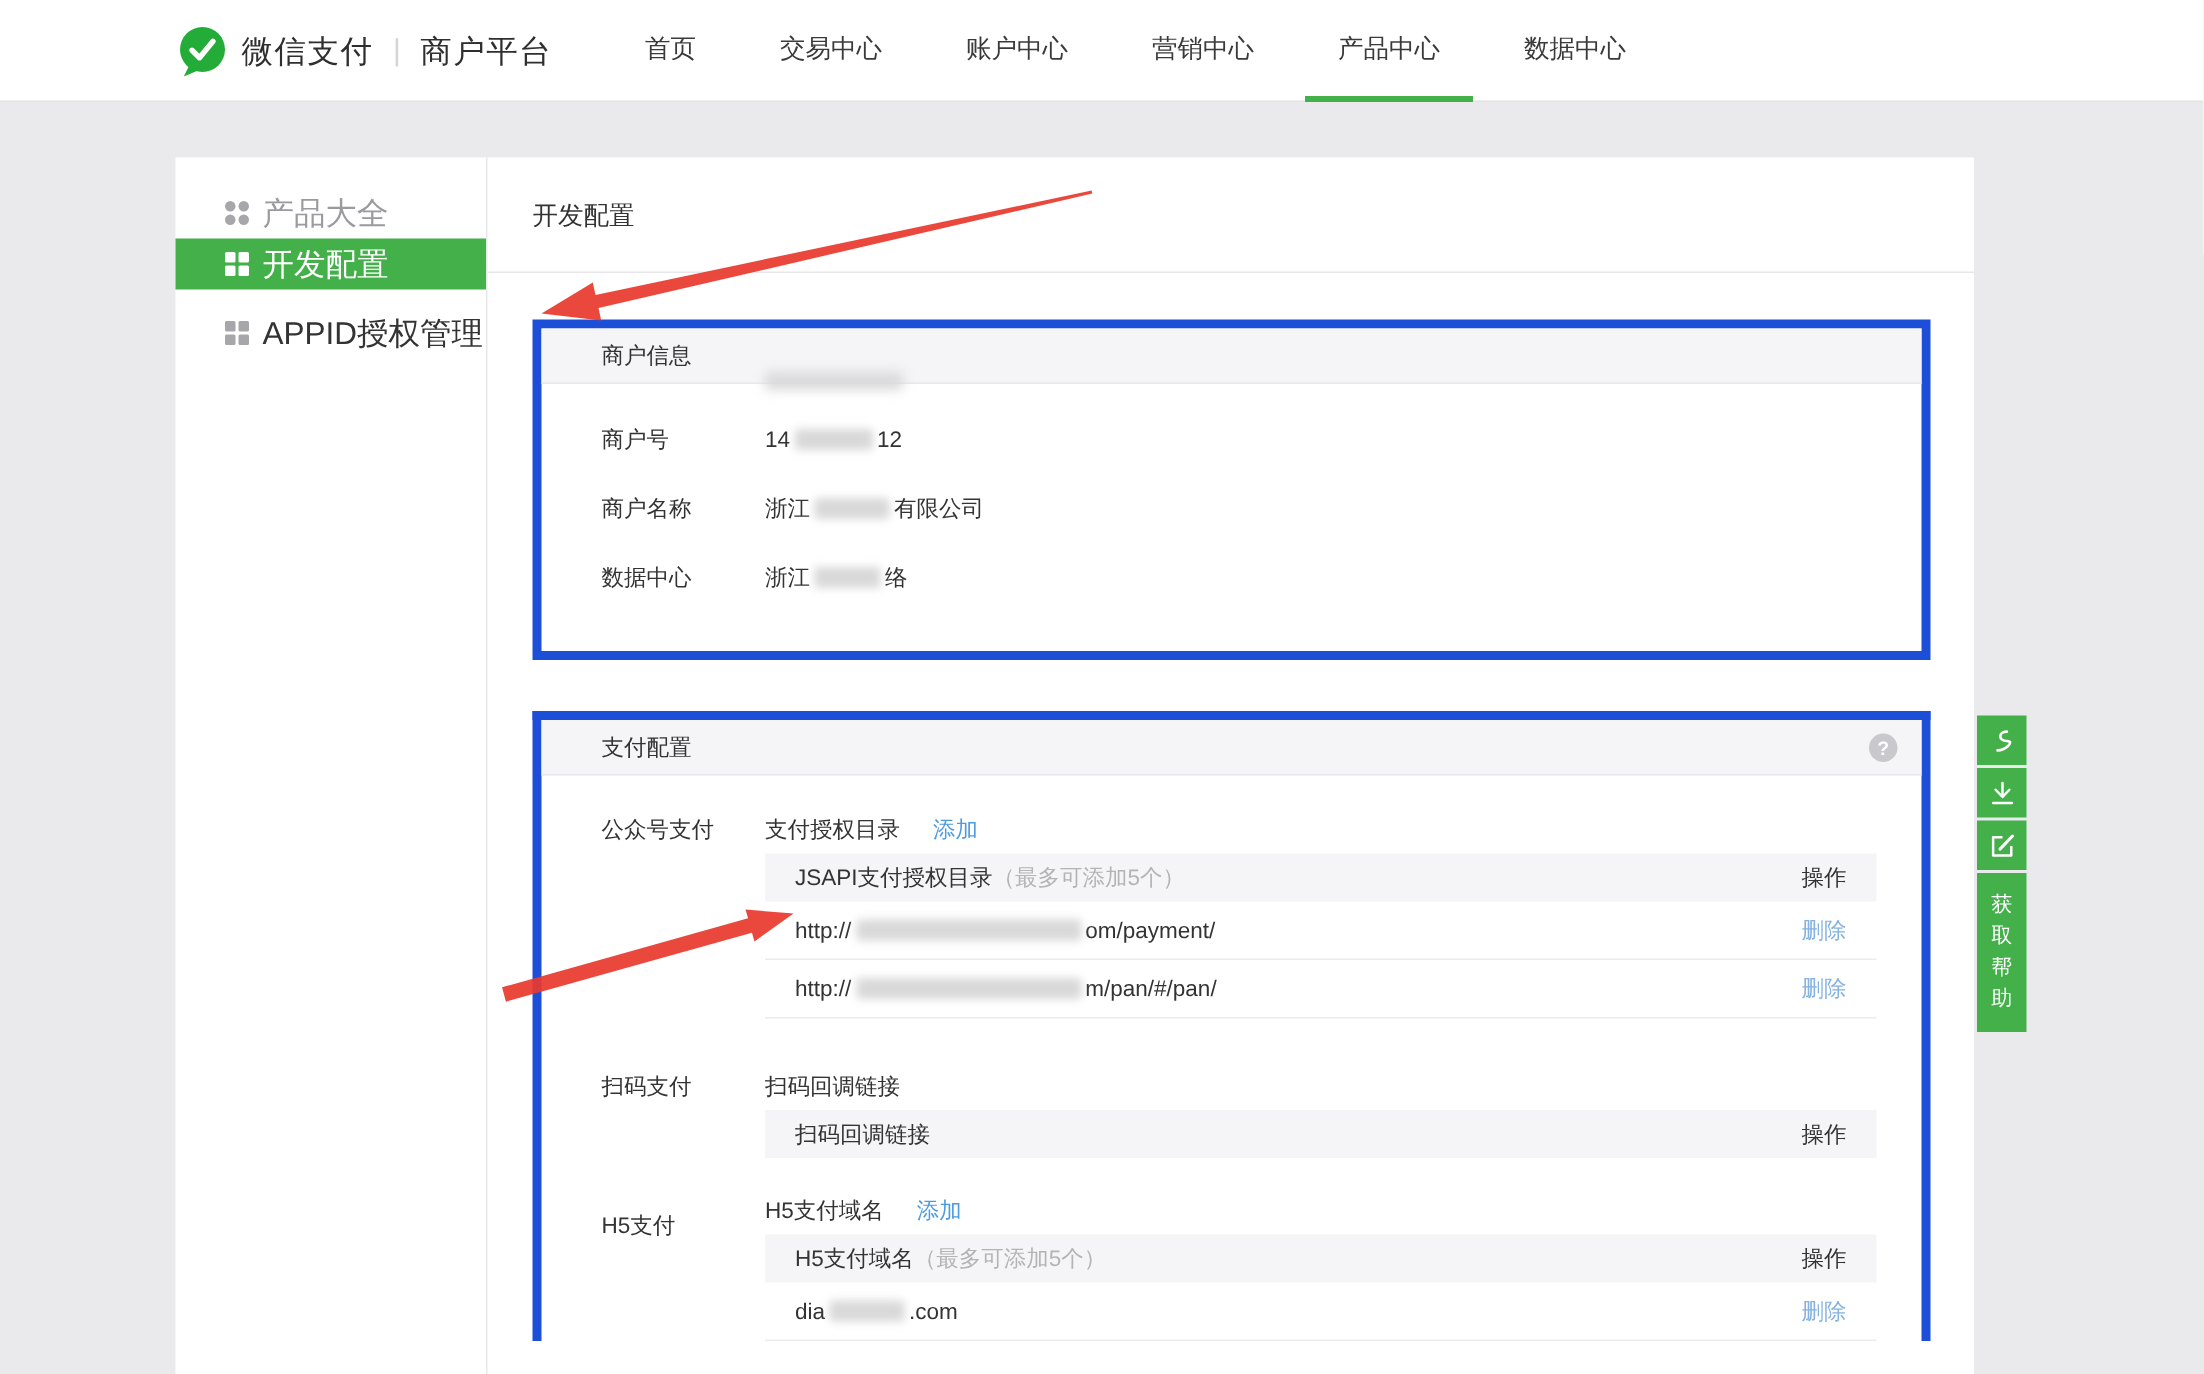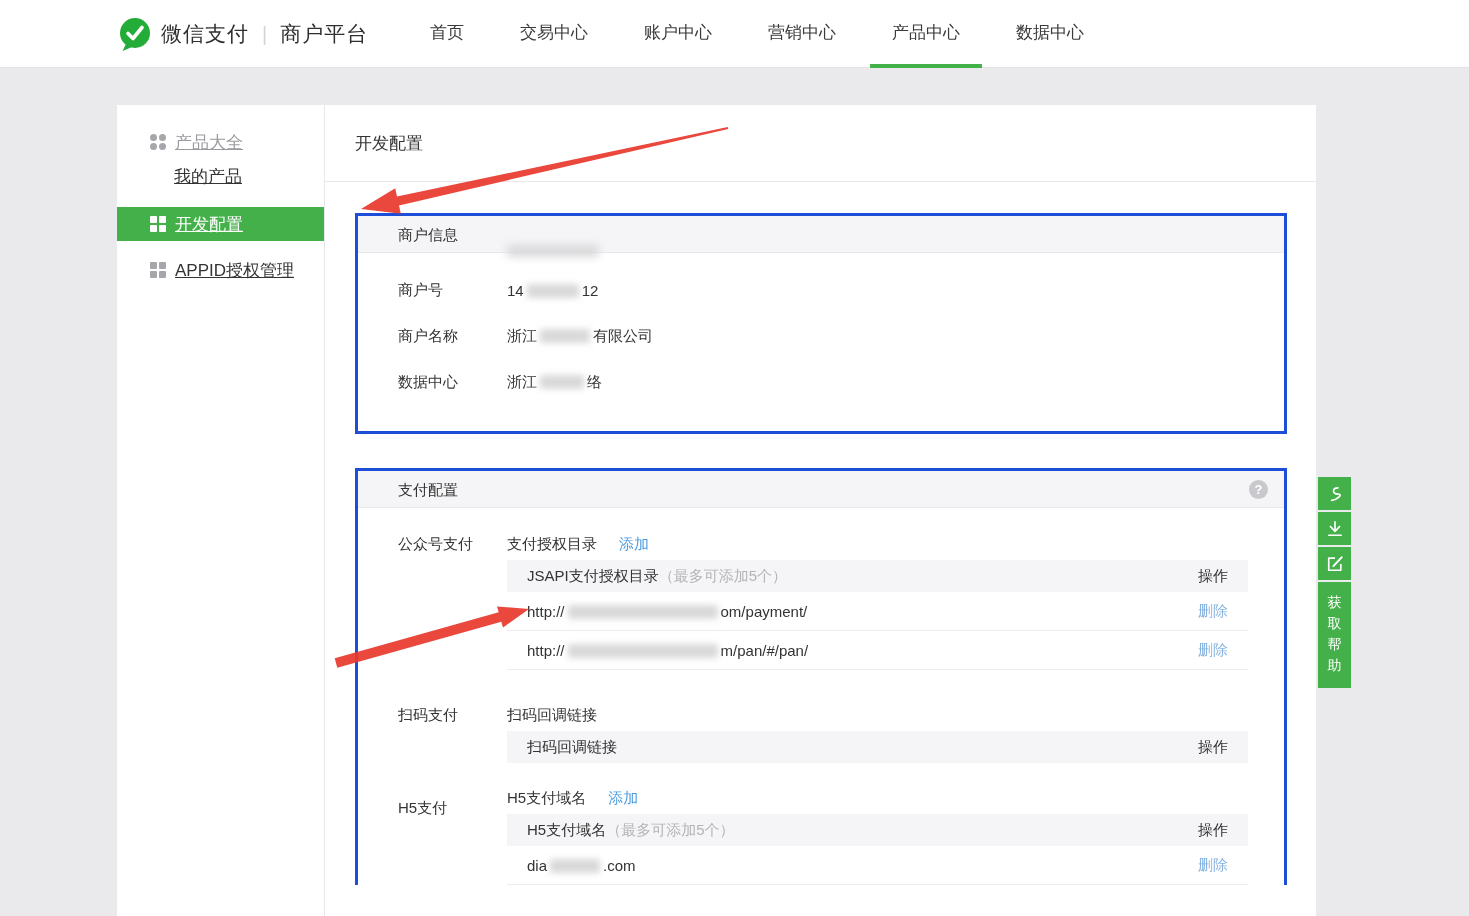--- a/index.html
+++ b/index.html
@@ -16,32 +16,32 @@
   .brand { font-size:21px; color:#2f2f2f; letter-spacing:1px; }
   .brand-divider { color:#d4d4d8; font-size:20px; margin:0 13px; font-weight:300; }
   .platform { font-size:21px; color:#2f2f2f; letter-spacing:1px; }
   .topnav { position:absolute; left:430px; top:0; height:68px; display:flex; gap:56px; }
   .topnav .nav-item { position:relative; height:68px; line-height:66px; font-size:17px; color:#3a3a3a; cursor:pointer; white-space:nowrap; }
   .topnav .nav-item.active::after { content:""; position:absolute; left:50%; transform:translateX(-50%); bottom:0; width:112px; height:4px; background:#43b049; }
   
   .panel { position:absolute; left:117px; top:105px; width:1199px; height:811px; background:#fff; display:flex; }
   
   .sidebar { width:208px; border-right:1px solid #e8e8ea; padding-top:20px; flex:none; }
-  .side-item { height:34px; display:flex; align-items:center; padding-left:33px; font-size:17px; color:#333; cursor:pointer;text-decoration:underline; }
+  .side-item { height:34px; display:flex; align-items:center; padding-left:33px; font-size:21px; color:#333; cursor:pointer; }
   .side-item.group { color:#9b9b9f; }
   .side-item.sub { padding-left:57px; margin-bottom:14px; }
   .side-item.active { background:#43b049; color:#fff; margin-bottom:12px; }
   .gi { display:grid; grid-template-columns:7px 7px; grid-auto-rows:7px; gap:2px; margin-right:9px; flex:none; }
   .gi b { background:#a7a7ab; border-radius:1px; }
   .gi.round b { border-radius:50%; }
   .side-item.active .gi b { background:#fff; }
   
   .content { flex:1; min-width:0; }
   .page-header { height:77px; border-bottom:1px solid #e8e8ea; display:flex; align-items:center; padding-left:30px; font-size:17px; color:#333; }
-  .box { margin:0 29px 0 30px; border:3px solid #1d4ed8; }
+  .box { margin:0 29px 0 30px; border:6px solid #1d4ed8; }
   .box.first { margin-top:31px; }
   .box.second { margin-top:34px; border-bottom:none; }
   .box-header { height:37px; background:#f5f5f7; border-bottom:1px solid #e8e8ea; line-height:37px; padding-left:40px; font-size:15px; color:#333; position:relative; }
   .help-circle { position:absolute; right:16px; top:9px; width:19px; height:19px; border-radius:50%; background:#c9c9cd; color:#fff; font-size:13px; font-weight:bold; text-align:center; line-height:19px; cursor:pointer; }
   
   .info-body { padding:14px 0 26px 40px; position:relative; }
   .info-row { height:46px; display:flex; align-items:center; }
   .info-label { width:109px; flex:none; color:#333; }
   .redaction-smudge { position:absolute; left:149px; top:-8px; width:92px; height:12px; background:#d9d9db; filter:blur(4px); border-radius:2px; }
   
@@ -101,23 +101,20 @@
   <div class="sidebar">
     <div class="side-item group">
       <span class="gi round">
           <b></b>
           <b></b>
           <b></b>
           <b></b>
         </span>
       <span>产品大全</span>
     </div>
-    <div class="side-item sub">
-      <span>我的产品</span>
-    </div>
     <div class="side-item active">
       <span class="gi">
           <b></b>
           <b></b>
           <b></b>
           <b></b>
         </span>
       <span>开发配置</span>
     </div>
     <div class="side-item">

